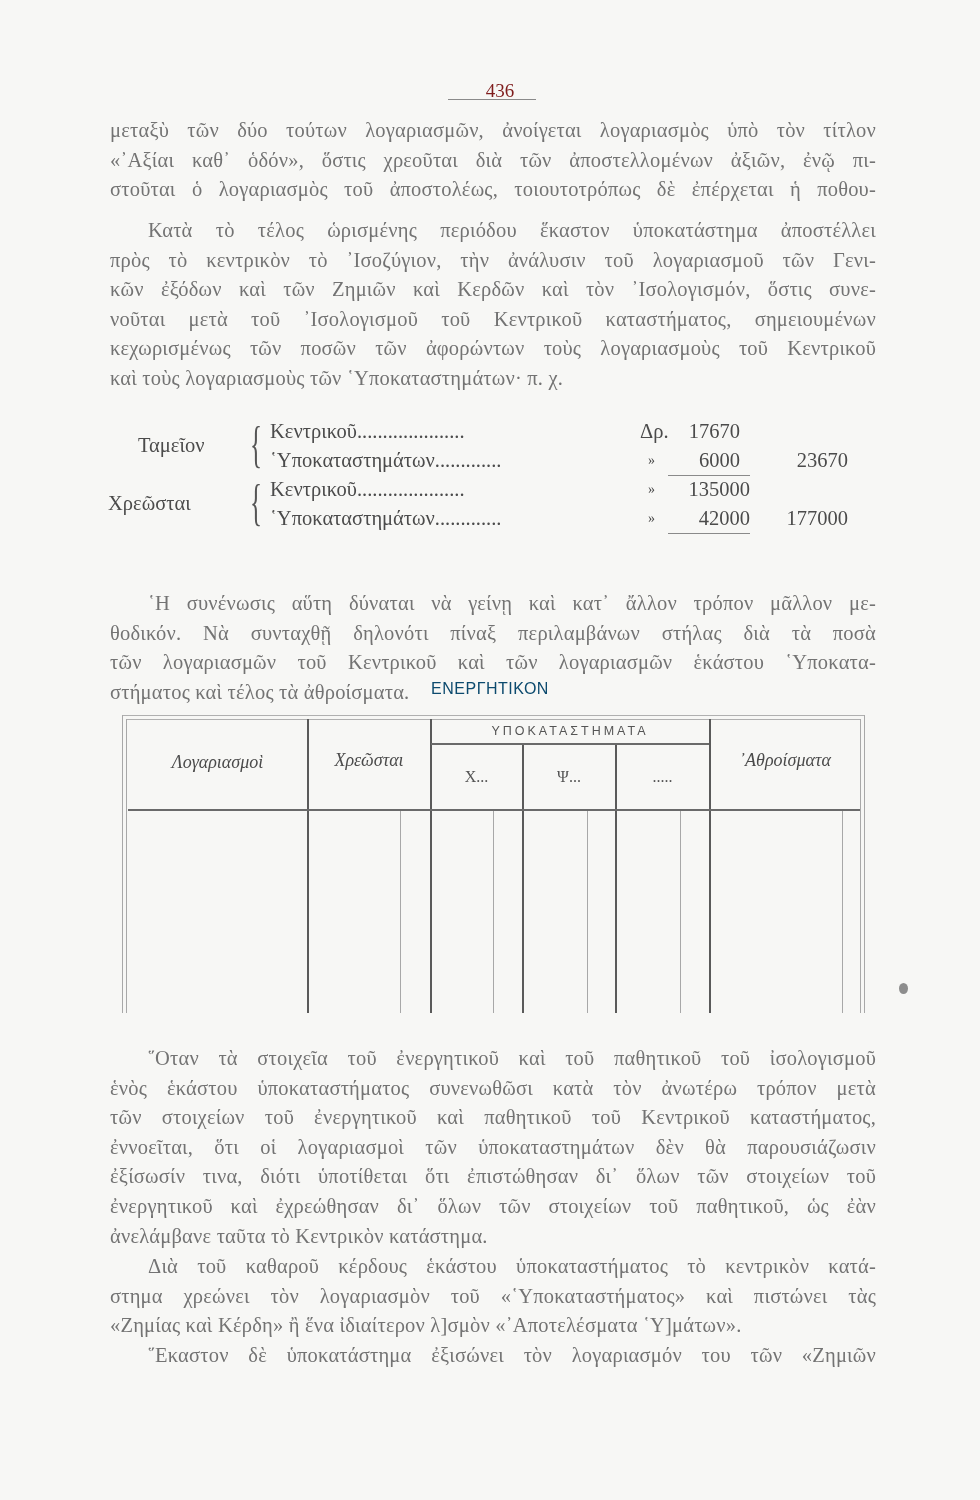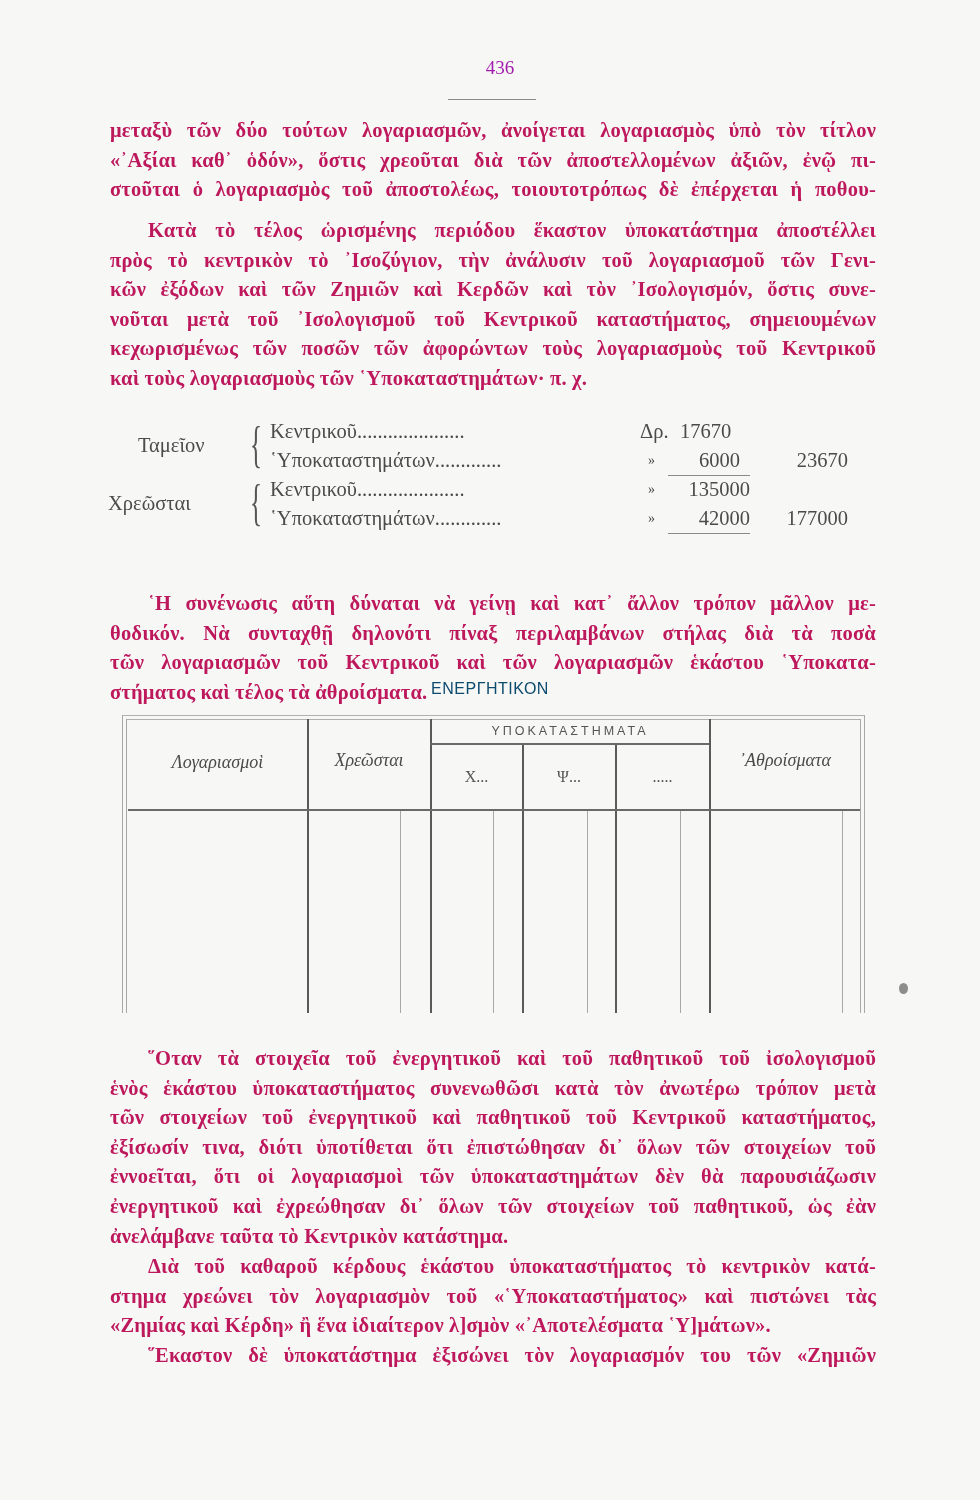--- a/index.html
+++ b/index.html
@@ -3,28 +3,28 @@
 <meta charset="utf-8">
 <style>
   html, body { margin:0; padding:0; }
   body {
     width:980px; height:1500px; position:relative; overflow:hidden;
     background:#f7f7f5;
     font-family:"DejaVu Serif","Liberation Serif",serif;
     color:#4a4a4a;
   }
   .pagenum {
-    position:absolute; left:460px; top:57px; width:80px; text-align:center;
-    font-family:"Liberation Serif",serif; font-size:19px; color:#a21caf;
+    position:absolute; left:460px; top:80px; width:80px; text-align:center;
+    font-family:"Liberation Serif",serif; font-size:19px; color:#7f1d1d;
   }
   .pagenum-rule { position:absolute; left:448px; top:99px; width:88px; height:1px; background:#8a8a8a; }
   .para {
     position:absolute; left:110px; width:766px;
     font-family:"Liberation Serif",serif; font-size:20.5px; line-height:29.6px;
-    text-align:justify; color:#be185d; letter-spacing:0.2px;font-weight:bold;
+    text-align:justify; color:#737373; letter-spacing:0.2px;
   }
   .para .line { display:block; white-space:nowrap; text-align-last:justify; text-align:justify; }
   .para .line.last { text-align-last:left; }
   .indent { padding-left:38px; }
   
   .acct { position:absolute; font-family:"Liberation Serif",serif; font-size:20.5px; color:#4b4b4b; white-space:nowrap; }
   .brace { position:absolute; font-family:"Liberation Serif",serif; color:#555; font-size:50px; line-height:50px; transform:scaleX(0.5); }
   .rule { position:absolute; height:1px; background:#8a8a8a; }
   .heading {
     position:absolute; left:0; width:980px; top:680px; text-align:center;
@@ -59,21 +59,21 @@
   <span class="line">κεχωρισμένως τῶν ποσῶν τῶν ἀφορώντων τοὺς λογαριασμοὺς τοῦ Κεντρικοῦ</span>
   <span class="line last">καὶ τοὺς λογαριασμοὺς τῶν ῾Υποκαταστημάτων· π. χ.</span>
 </div>
 
 <div>
 
   <div class="acct" style="left:138px; top:434px;">Ταμεῖον</div>
   <div class="brace" style="left:244px; top:419px;">{</div>
   <div class="acct" style="left:270px; top:420px;">Κεντρικοῦ.....................</div>
   <div class="acct" style="left:640px; top:420px;">Δρ.</div>
-  <div class="acct" style="left:680px; top:420px; width:60px; text-align:left;">17670</div>
+  <div class="acct" style="left:680px; top:420px; width:60px; text-align:right;">17670</div>
 
   <div class="acct" style="left:270px; top:449px;">῾Υποκαταστημάτων.............</div>
   <div class="acct" style="left:648px; top:449px; font-size:14px; margin-top:4px;">»</div>
   <div class="acct" style="left:680px; top:449px; width:60px; text-align:right;">6000</div>
   <div class="acct" style="left:778px; top:449px; width:70px; text-align:right;">23670</div>
   <div class="rule" style="left:668px; top:475px; width:82px;"></div>
 
   <div class="acct" style="left:108px; top:492px;">Χρεῶσται</div>
   <div class="brace" style="left:244px; top:477px;">{</div>
   <div class="acct" style="left:270px; top:478px;">Κεντρικοῦ.....................</div>
@@ -130,22 +130,22 @@
   <div class="th sub" style="left:616px; top:768px; width:93px;">.....</div>
   <div class="th" style="left:710px; top:750px; width:150px;">᾿Αθροίσματα</div>
 </div>
 
 <div class="dot"></div>
 
 <div class="para" style="top:1044px;">
   <span class="line indent">῞Οταν τὰ στοιχεῖα τοῦ ἐνεργητικοῦ καὶ τοῦ παθητικοῦ τοῦ ἰσολογισμοῦ</span>
   <span class="line">ἑνὸς ἑκάστου ὑποκαταστήματος συνενωθῶσι κατὰ τὸν ἀνωτέρω τρόπον μετὰ</span>
   <span class="line">τῶν στοιχείων τοῦ ἐνεργητικοῦ καὶ παθητικοῦ τοῦ Κεντρικοῦ καταστήματος,</span>
+  <span class="line">ἐννοεῖται, ὅτι οἱ λογαριασμοὶ τῶν ὑποκαταστημάτων δὲν θὰ παρουσιάζωσιν</span>
   <span class="line">ἐξίσωσίν τινα, διότι ὑποτίθεται ὅτι ἐπιστώθησαν δι᾿ ὅλων τῶν στοιχείων τοῦ</span>
-  <span class="line">ἐννοεῖται, ὅτι οἱ λογαριασμοὶ τῶν ὑποκαταστημάτων δὲν θὰ παρουσιάζωσιν</span>
   <span class="line">ἐνεργητικοῦ καὶ ἐχρεώθησαν δι᾿ ὅλων τῶν στοιχείων τοῦ παθητικοῦ, ὡς ἐὰν</span>
   <span class="line last">ἀνελάμβανε ταῦτα τὸ Κεντρικὸν κατάστημα.</span>
 </div>
 
 <div class="para" style="top:1252px;">
   <span class="line indent">Διὰ τοῦ καθαροῦ κέρδους ἑκάστου ὑποκαταστήματος τὸ κεντρικὸν κατά-</span>
   <span class="line">στημα χρεώνει τὸν λογαριασμὸν τοῦ «῾Υποκαταστήματος» καὶ πιστώνει τὰς</span>
   <span class="line last">«Ζημίας καὶ Κέρδη» ἢ ἕνα ἰδιαίτερον λ]σμὸν «᾿Αποτελέσματα ῾Υ]μάτων».</span>
 </div>
 

